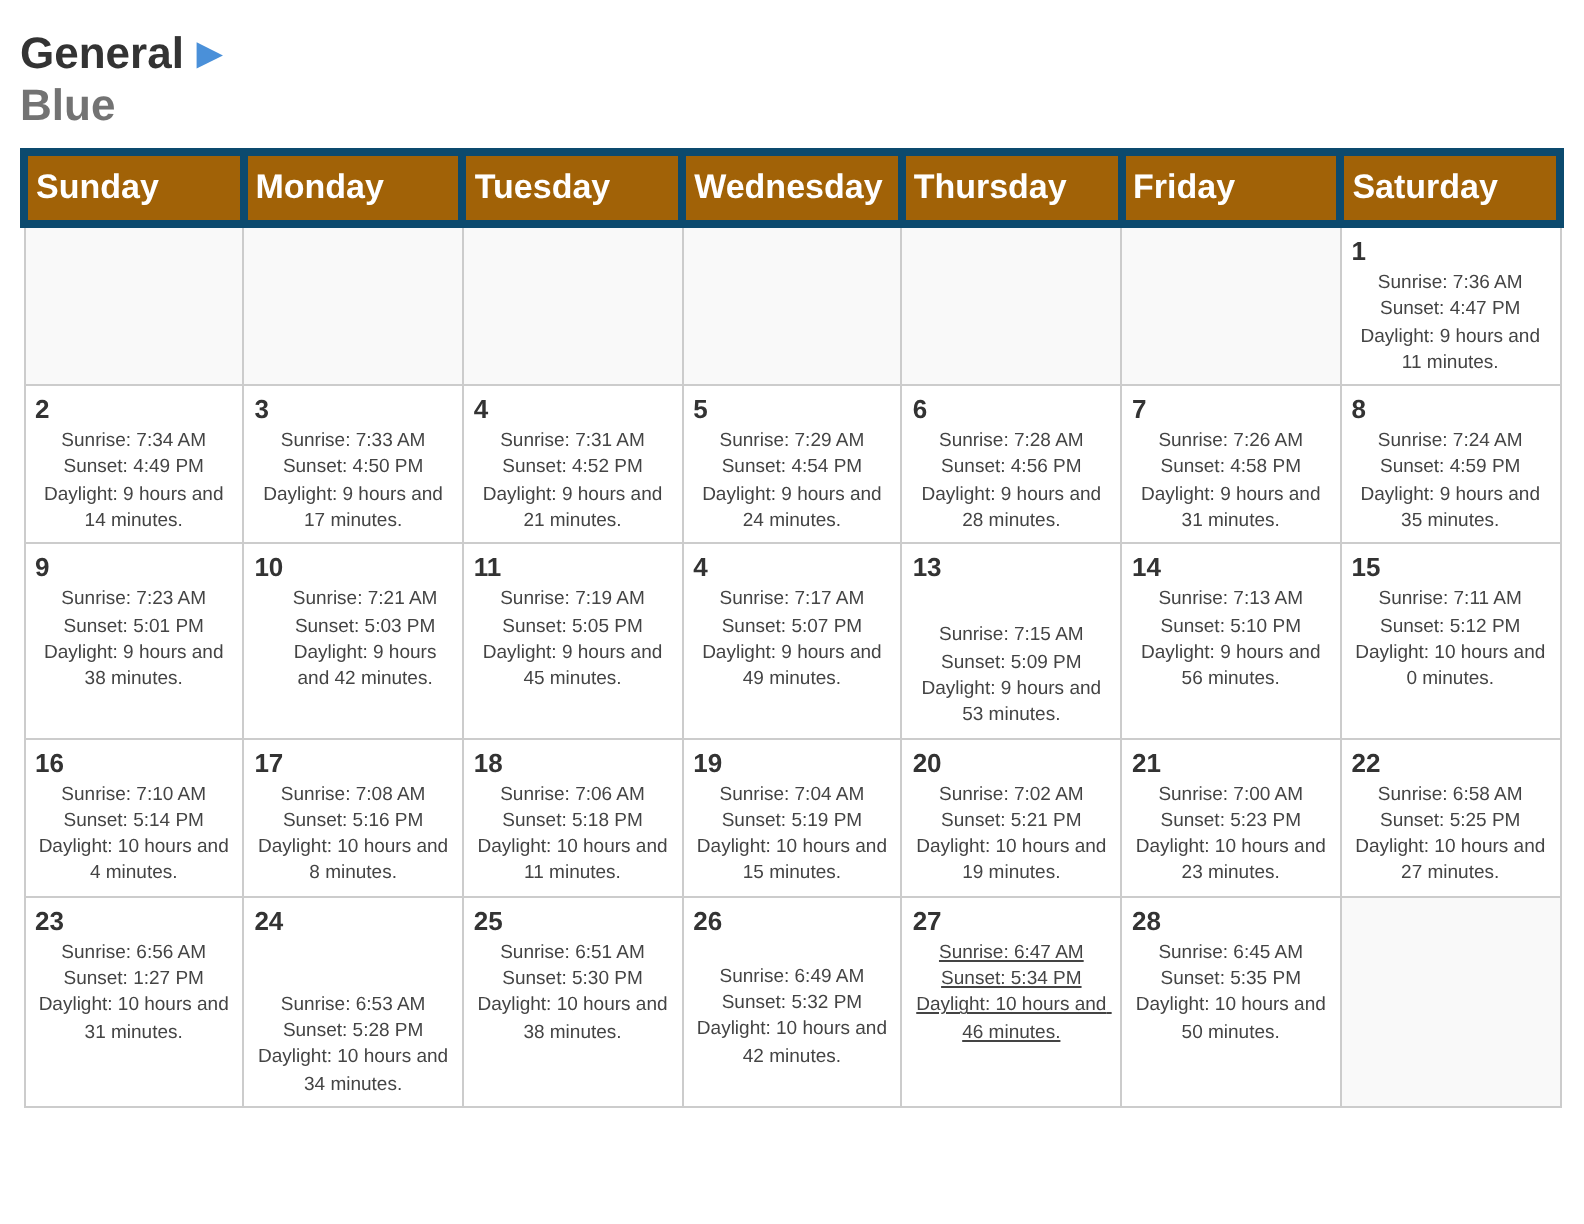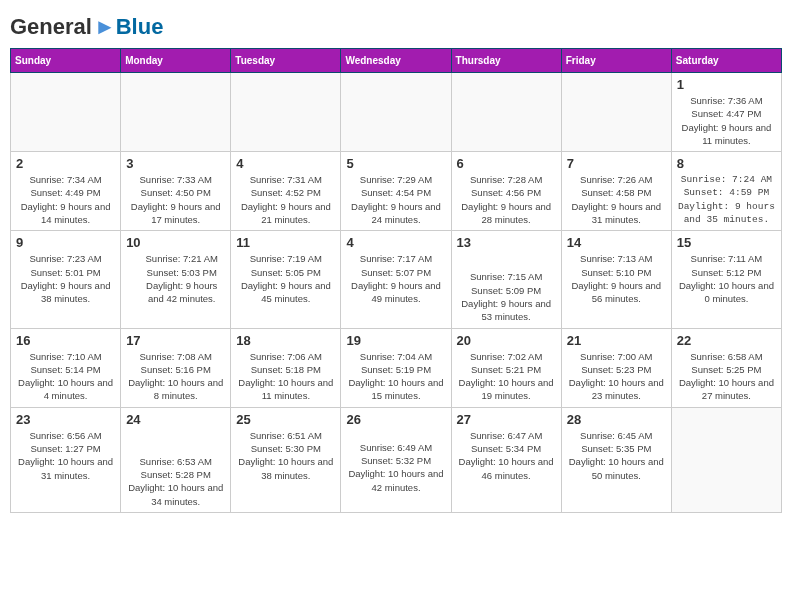--- a/index.html
+++ b/index.html
@@ -11,21 +11,21 @@
       padding: 10px;
     }
     .header-area {
       display: flex;
       justify-content: space-between;
       align-items: flex-start;
       margin-bottom: 8px;
     }
     .logo {
       display: flex;
-      flex-direction: row;
+      flex-direction: column;
       align-items: flex-start;
       padding-top: 4px;
     }
     .title-area {
       text-align: right;
     }
     .month-year {
       font-size: 36px;
       font-weight: bold;
       color: #333;
@@ -33,27 +33,27 @@
     .location {
       font-size: 16px;
       color: #555;
     }
     .calendar {
       width: 100%;
       border-collapse: collapse;
       border: 1px solid #ccc;
     }
     .calendar th {
-      background-color: #a21caf;
+      background-color: #a16207;
       color: #fff;
-      font-size: 10px;
+      font-size: 17px;
       font-weight: bold;
       padding: 6px 4px;
       text-align: left;
-      border: 1px solid #0c4a6e;
+      border: 4px solid #0c4a6e;
     }
     .calendar td {
       width: 14.28%;
       vertical-align: top;
       border: 1px solid #ccc;
       padding: 4px 5px;
       min-height: 80px;
       background: #fff;
       font-size: 10px;
       color: #333;
@@ -78,21 +78,21 @@
 </head>
 <body>
 
 <div class="header-area">
   <div class="logo">
     <div style="display:flex;align-items:center;">
       <span style="font-size:22px;font-weight:bold;color:#333;">General</span>
       <span style="display:inline-block;margin-left:2px;color:#4a90d9;font-size:22px;font-weight:bold;">►</span>
     </div>
     <div style="display:flex;align-items:center;">
-      <span style="font-size:22px;font-weight:bold;color:#0369a1;">Blue</span>
+      <span style="font-size:22px;font-weight:bold;color:#737373;">Blue</span>
     </div>
   </div>
   <div class="title-area">
     <div class="month-year"></div>
     <div class="location"></div>
   </div>
 </div>
 
 <table class="calendar">
   <thead>
@@ -153,21 +153,21 @@
 Daylight: 9 hours and 28 minutes.</div>
         </td>
         <td>
           <span class="day-number">7</span>
           <div class="day-info" style="white-space: pre-wrap;">Sunrise: 7:26 AM
 Sunset: 4:58 PM
 Daylight: 9 hours and 31 minutes.</div>
         </td>
         <td>
           <span class="day-number">8</span>
-          <div class="day-info" style="white-space: pre-wrap; font-family: Liberation Mono, monospace;">Sunrise: 7:24 AM
+          <div class="day-info" style="white-space: pre-wrap;">Sunrise: 7:24 AM
 Sunset: 4:59 PM
 Daylight: 9 hours and 35 minutes.</div>
         </td>
       </tr>
       <tr>
         <td>
           <span class="day-number">9</span>
           <div class="day-info" style="white-space: pre-wrap;">Sunrise: 7:23 AM
 Sunset: 5:01 PM
 Daylight: 9 hours and 38 minutes.</div>
@@ -273,21 +273,21 @@
 Daylight: 10 hours and 38 minutes.</div>
         </td>
         <td>
           <span class="day-number">26</span>
           <div class="day-info" style="white-space: pre-wrap; margin-top: 14px;">Sunrise: 6:49 AM
 Sunset: 5:32 PM
 Daylight: 10 hours and 42 minutes.</div>
         </td>
         <td>
           <span class="day-number">27</span>
-          <div class="day-info" style="white-space: pre-wrap;">Sunrise: 6:47 AM
+          <div class="day-info" style="white-space: pre-wrap; text-decoration: underline;">Sunrise: 6:47 AM
 Sunset: 5:34 PM
 Daylight: 10 hours and 46 minutes.</div>
         </td>
         <td>
           <span class="day-number">28</span>
           <div class="day-info" style="white-space: pre-wrap;">Sunrise: 6:45 AM
 Sunset: 5:35 PM
 Daylight: 10 hours and 50 minutes.</div>
         </td>
         <td class="empty"></td>

